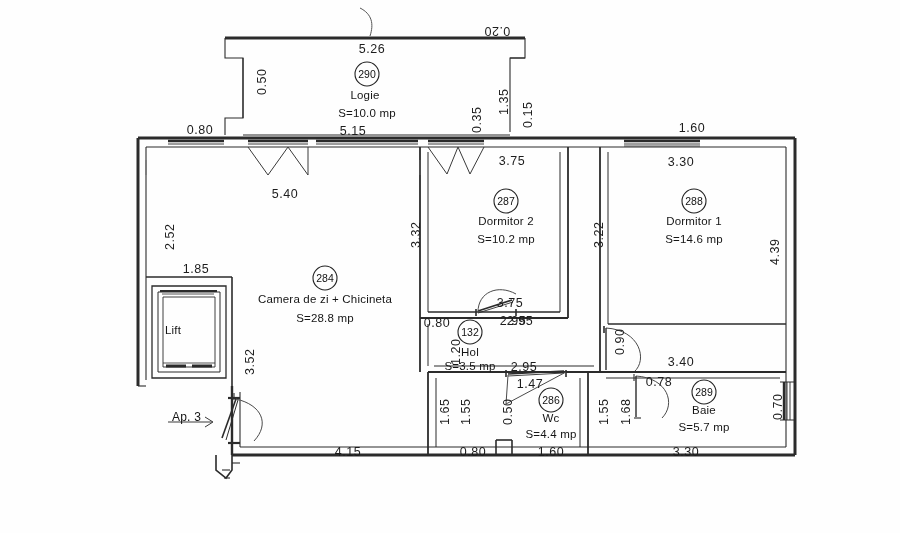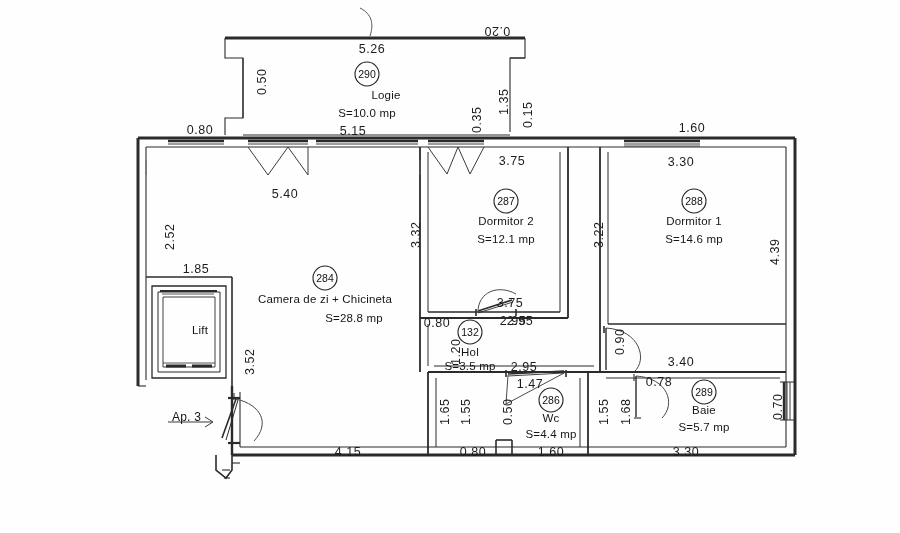--- a/index.html
+++ b/index.html
@@ -173,36 +173,36 @@
       <path d="M146,160 L146,175"></path>
       <path d="M420,160 L420,175"></path>
     </g>
   </g>
 </svg>
 
 <div class="tagtxt ctr" style="left:367px;top:74px;">290</div>
 <svg style="position:absolute;left:353px;top:60px;" width="28" height="28">
       <circle cx="14" cy="14" r="12" fill="none" stroke="#222" stroke-width="1.1"></circle>
     </svg>
-<div class="lbl rname ctr" style="left:386px;top:95px;">Logie</div>
+<div class="lbl rname ctr" style="left:365px;top:95px;">Logie</div>
 <div class="lbl rarea ctr" style="left:367px;top:113px;">S=10.0 mp</div>
 
 <div class="tagtxt ctr" style="left:325px;top:278px;">284</div>
 <svg style="position:absolute;left:311px;top:264px;" width="28" height="28">
       <circle cx="14" cy="14" r="12" fill="none" stroke="#222" stroke-width="1.1"></circle>
     </svg>
 <div class="lbl rname ctr" style="left:325px;top:299px;">Camera de zi + Chicineta</div>
-<div class="lbl rarea ctr" style="left:325px;top:318px;margin-left:29px;">S=28.8 mp</div>
+<div class="lbl rarea ctr" style="left:325px;top:318px;">S=28.8 mp</div>
 
 <div class="tagtxt ctr" style="left:506px;top:201px;">287</div>
 <svg style="position:absolute;left:492px;top:187px;" width="28" height="28">
       <circle cx="14" cy="14" r="12" fill="none" stroke="#222" stroke-width="1.1"></circle>
     </svg>
 <div class="lbl rname ctr" style="left:506px;top:221px;">Dormitor 2</div>
-<div class="lbl rarea ctr" style="left:506px;top:239px;">S=12.1 mp</div>
+<div class="lbl rarea ctr" style="left:506px;top:239px;">S=10.2 mp</div>
 
 <div class="tagtxt ctr" style="left:694px;top:201px;">288</div>
 <svg style="position:absolute;left:680px;top:187px;" width="28" height="28">
       <circle cx="14" cy="14" r="12" fill="none" stroke="#222" stroke-width="1.1"></circle>
     </svg>
 <div class="lbl rname ctr" style="left:694px;top:221px;">Dormitor 1</div>
 <div class="lbl rarea ctr" style="left:694px;top:239px;">S=14.6 mp</div>
 
 <div class="tagtxt ctr" style="left:470px;top:332px;">132</div>
 <svg style="position:absolute;left:456px;top:318px;" width="28" height="28">
@@ -218,21 +218,21 @@
 <div class="lbl rname ctr" style="left:551px;top:418px;">Wc</div>
 <div class="lbl rarea ctr" style="left:551px;top:434px;">S=4.4 mp</div>
 
 <div class="tagtxt ctr" style="left:704px;top:392px;">289</div>
 <svg style="position:absolute;left:690px;top:378px;" width="28" height="28">
       <circle cx="14" cy="14" r="12" fill="none" stroke="#222" stroke-width="1.1"></circle>
     </svg>
 <div class="lbl rname ctr" style="left:704px;top:410px;">Baie</div>
 <div class="lbl rarea ctr" style="left:704px;top:427px;">S=5.7 mp</div>
 
-<div class="lbl ctr" style="left:200px;top:330px;">Lift</div>
+<div class="lbl ctr" style="left:173px;top:330px;">Lift</div>
 
 <div class="lbl" style="left:172px;top:410px;font-size:12px;">Ap. 3</div>
 
 <div class="dim ctr" style="left:372px;top:49px;">5.26</div>
 <div class="dim v" style="left:484px;top:38px;transform:rotate(180deg) translate(-100%,0);">0.20</div>
 <div class="dim v" style="left:255px;top:95px;transform:rotate(-90deg);transform-origin:left top;">0.50</div>
 <div class="dim v" style="left:497px,;top:115px;transform:rotate(-90deg);transform-origin:left top;left:497px;">1.35</div>
 <div class="dim v" style="left:521px;top:128px;transform:rotate(-90deg);transform-origin:left top;">0.15</div>
 <div class="dim ctr" style="left:353px;top:131px;">5.15</div>
 <div class="dim v" style="left:470px;top:133px;transform:rotate(-90deg);transform-origin:left top;">0.35</div>

